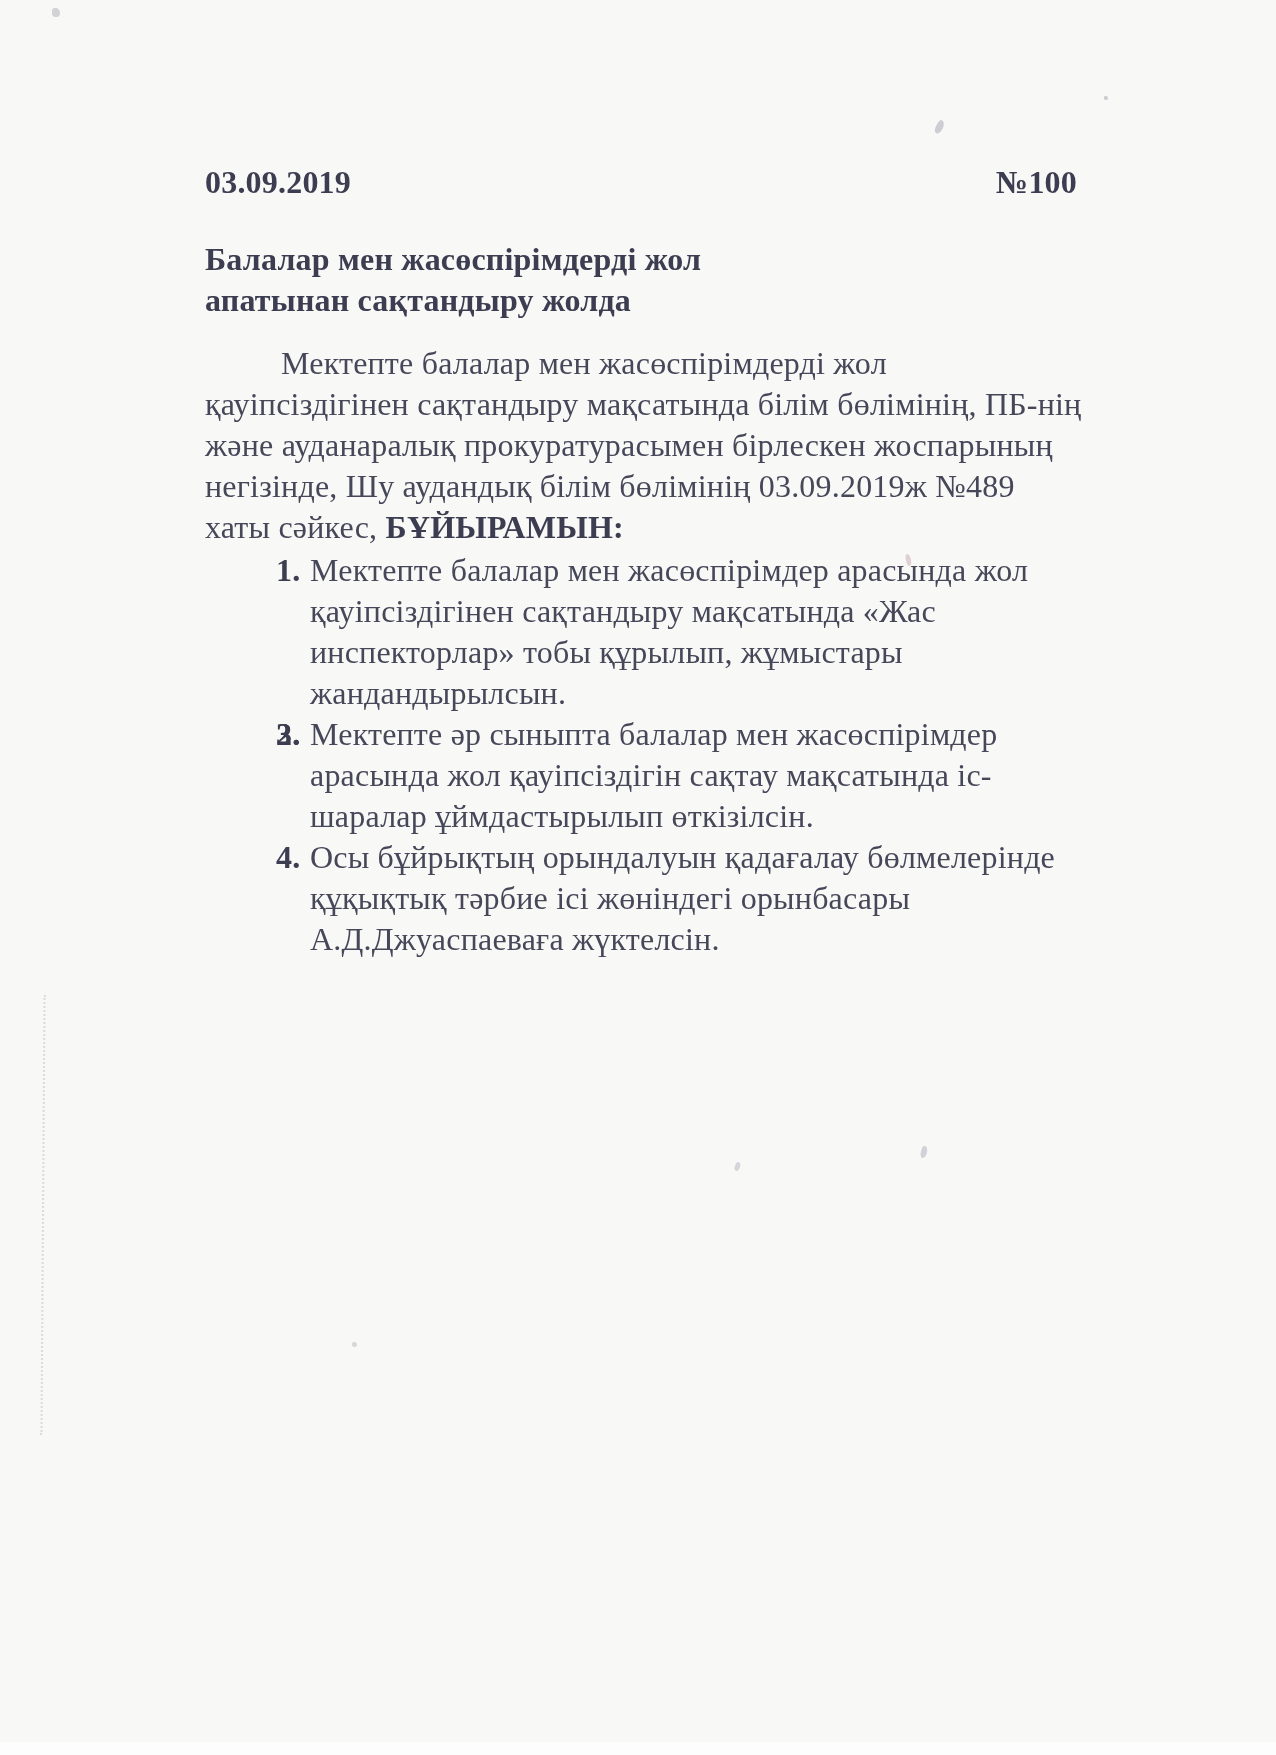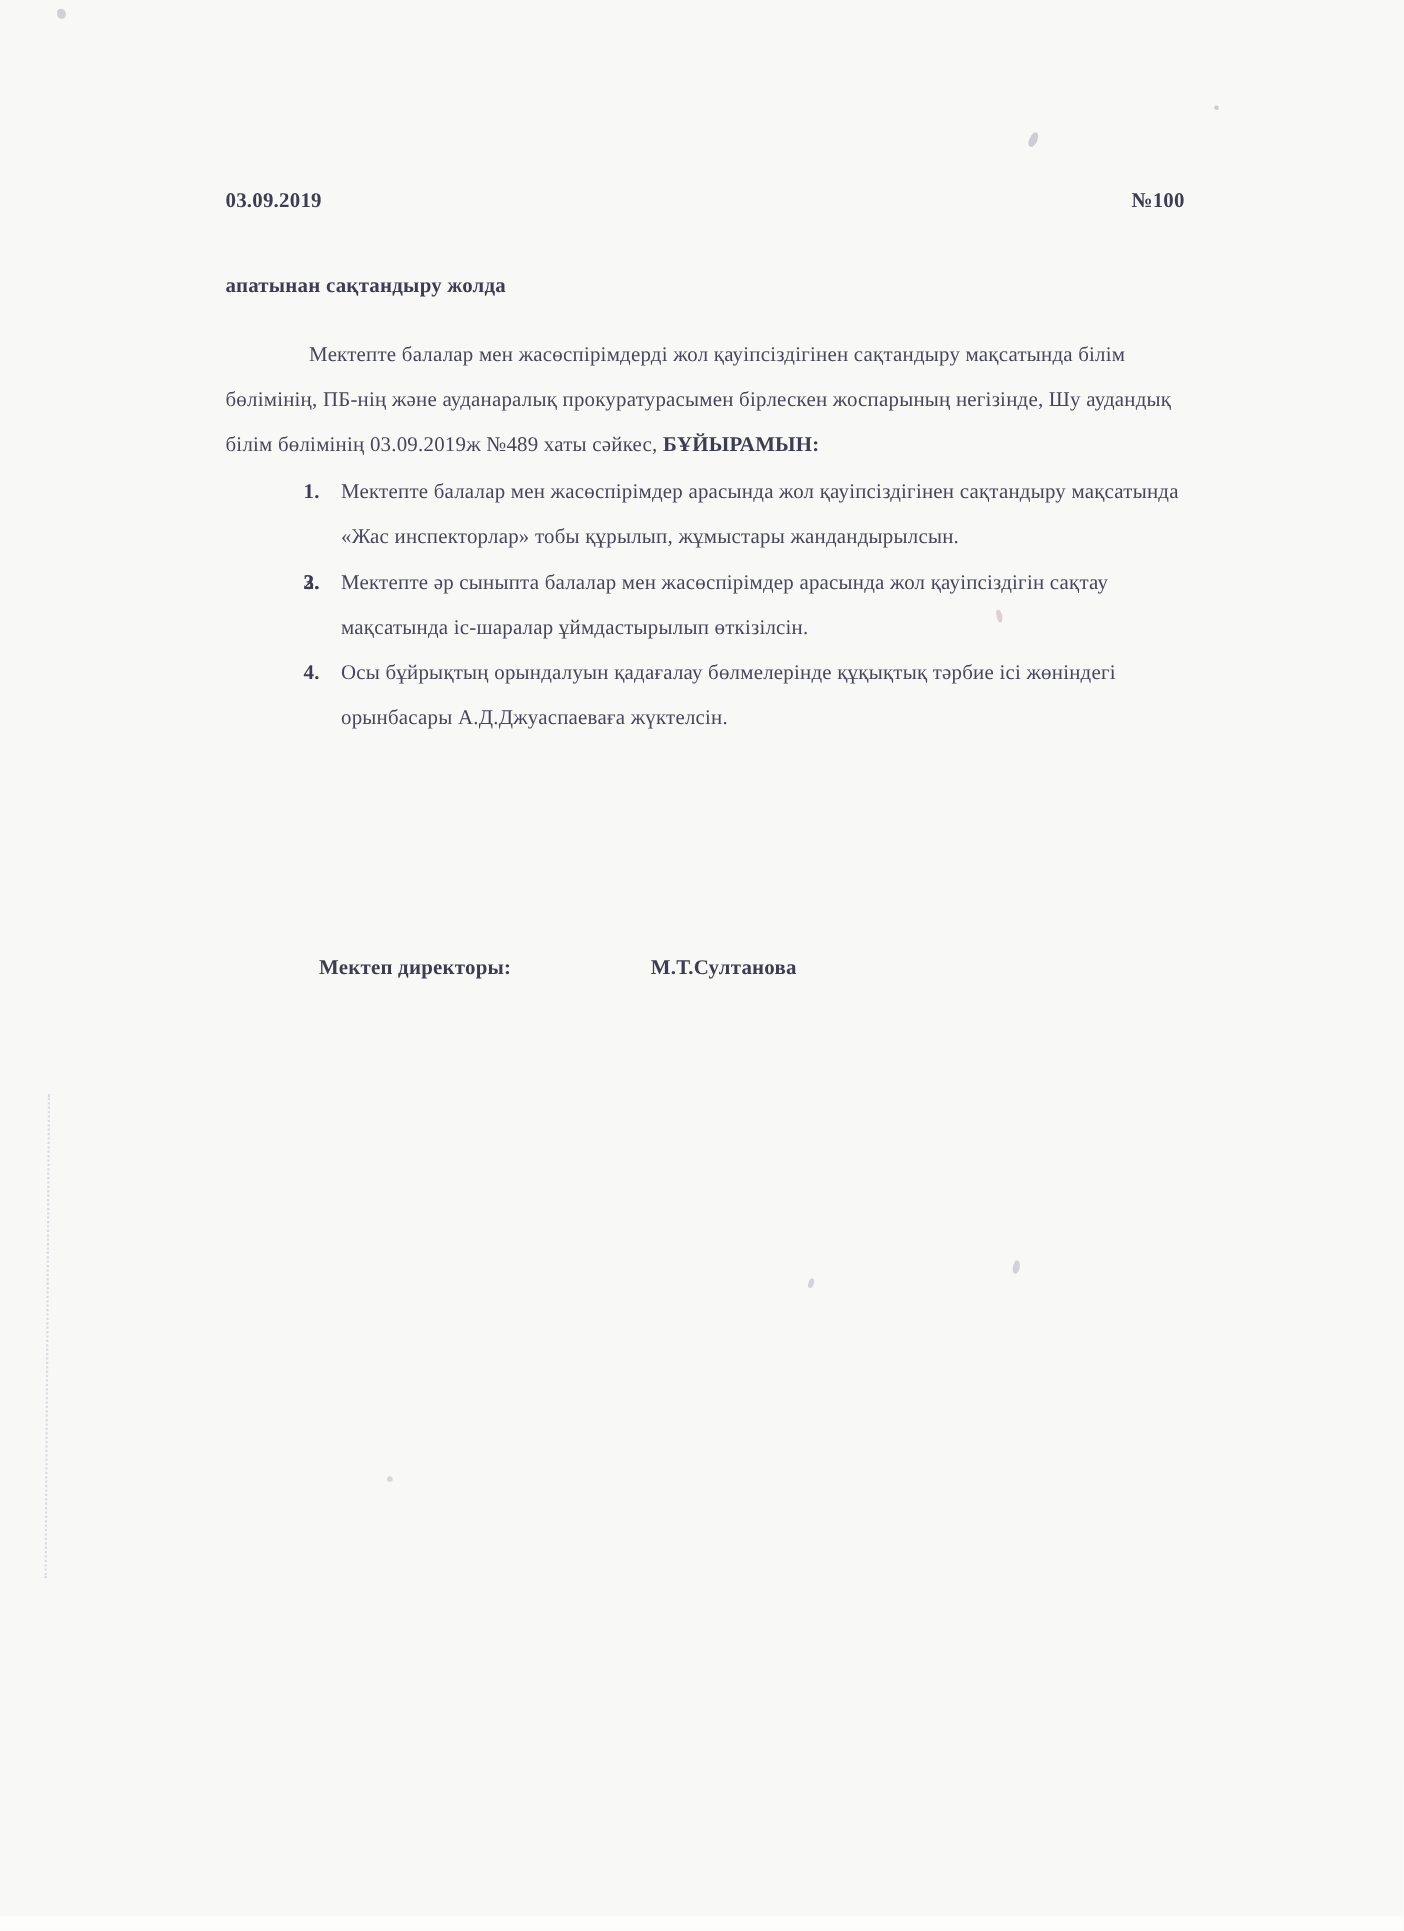--- a/index.html
+++ b/index.html
@@ -11,21 +11,21 @@
   html,body{margin:0;padding:0;}
   body{width:1276px;height:1755px;background:#ffffff;}
   .page{
     position:relative;width:1276px;height:1755px;background:var(--paper);
     overflow:hidden;
     font-family:"Liberation Serif","DejaVu Serif",serif;
     color:var(--ink);
   }
   .content{
     position:absolute;left:205px;top:162px;width:880px;
-    font-size:19px;line-height:41px;
+    font-size:32px;line-height:41px;
     letter-spacing:.2px;
   }
   .b{font-weight:bold;color:var(--ink-bold);}
   .doc-header{display:flex;justify-content:space-between;padding-right:8px;}
   .subject{margin-top:36px;}
   .intro{margin:22px 0 2px 0;text-indent:76px;}
   .items{margin:0;padding:0 0 0 105px;list-style:none;}
   .items li{position:relative;}
   .items .num{position:absolute;left:-34px;}
   .sig-row{margin-top:186px;padding-left:85px;}
@@ -52,44 +52,41 @@
 <div class="page">
 
   <div class="content">
 
     <div class="doc-header">
       <span class="b">03.09.2019</span>
       <span class="b">№100</span>
     </div>
 
     <div class="subject b">
+      <div>Балалар мен жасөспірімдерді жол</div>
       <div>апатынан сақтандыру жолда</div>
     </div>
 
     <p class="intro"><span>Мектепте балалар мен жасөспірімдерді жол қауіпсіздігінен сақтандыру мақсатында  білім бөлімінің, ПБ-нің және ауданаралық прокуратурасымен бірлескен жоспарының негізінде, Шу аудандық білім бөлімінің 03.09.2019ж №489 хаты сәйкес,</span> <span class="b">БҰЙЫРАМЫН:</span></p>
 
     <ol class="items">
       <li>
         <span class="num b">1.</span><span>Мектепте балалар мен жасөспірімдер арасында жол қауіпсіздігінен сақтандыру мақсатында «Жас инспекторлар» тобы құрылып, жұмыстары жандандырылсын.</span>
       </li>
       <li>
         <span class="num b">2.</span>
       </li>
       <li>
         <span class="num b">3.</span><span>Мектепте әр сыныпта балалар мен жасөспірімдер арасында жол қауіпсіздігін сақтау мақсатында іс-шаралар ұймдастырылып өткізілсін.</span>
       </li>
       <li>
         <span class="num b">4.</span><span>Осы бұйрықтың орындалуын қадағалау бөлмелерінде құқықтық тәрбие ісі жөніндегі орынбасары А.Д.Джуаспаеваға жүктелсін.</span>
       </li>
     </ol>
 
-    <div class="sig-row">
-      <span class="b">Мектеп директоры:</span>
-      <span class="b sig-name">М.Т.Султанова</span>
-    </div>
 
 
   </div>
 
   <div class="artifact v-dotline"></div>
   <div class="artifact speck sp1"></div>
   <div class="artifact speck sp2"></div>
   <div class="artifact speck sp3"></div>
   <div class="artifact speck sp4"></div>
   <div class="artifact speck sp5"></div>

